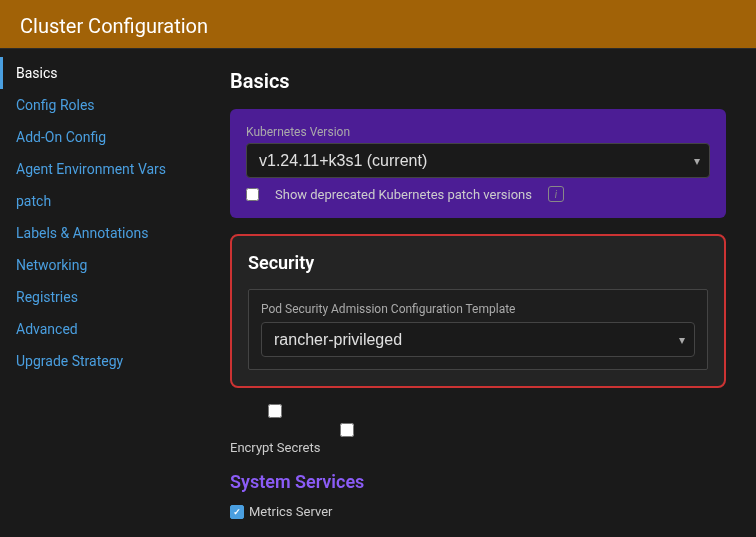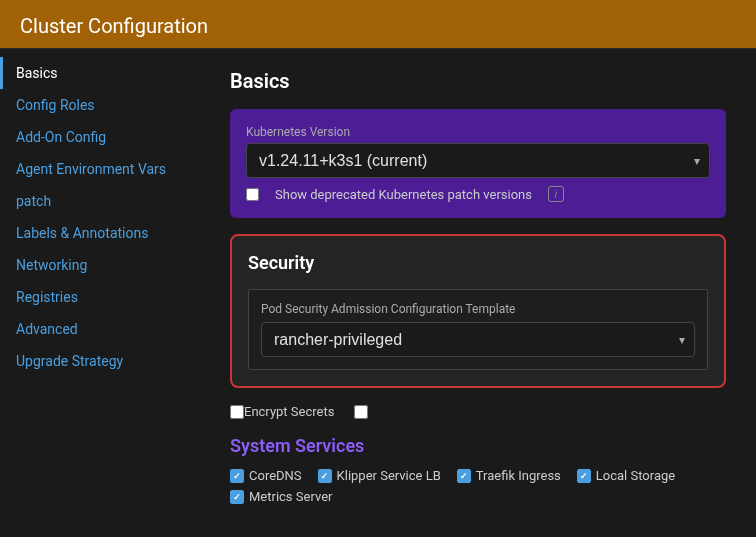--- a/index.html
+++ b/index.html
@@ -94,21 +94,22 @@
     }
     .checkbox-group {
       display: flex;
       align-items: center;
       gap: 20px;
       margin-bottom: 16px;
     }
     .checkbox-item {
       display: flex;
       align-items: center;
-      gap: 0;
+      gap: 22px;
+      flex-direction: column;
     }
     .checkbox-item input[type="checkbox"] {
       width: 14px;
       height: 14px;
       cursor: pointer;
     }
     .checkbox-item label {
       color: #cccccc;
       font-size: 13px;
     }
@@ -254,36 +255,18 @@
       <div class="checkbox-item">
         <input type="checkbox" id="project-network-isolation" style="">
       </div>
     </div>
 
     <div class="system-services-section">
       <div class="system-services-title">System Services</div>
       <div class="services-row">
         <div class="service-item">
           <div class="checked-box"></div>
-          <label>CoreDNS</label>
-        </div>
-        <div class="service-item">
-          <div class="checked-box"></div>
-          <label>Klipper Service LB</label>
-        </div>
-        <div class="service-item">
-          <div class="checked-box"></div>
-          <label>Traefik Ingress</label>
-        </div>
-        <div class="service-item">
-          <div class="checked-box"></div>
-          <label>Local Storage</label>
-        </div>
-      </div>
-      <div class="services-row">
-        <div class="service-item">
-          <div class="checked-box"></div>
           <label>Metrics Server</label>
         </div>
       </div>
     </div>
   </div>
 </div>
 
 </body></html>

